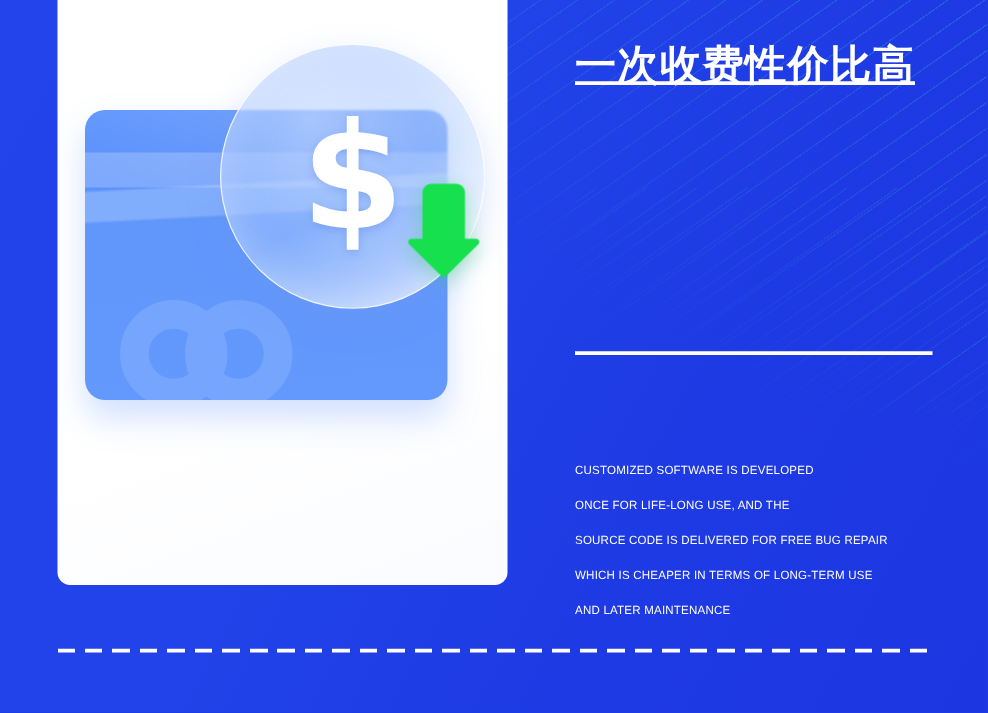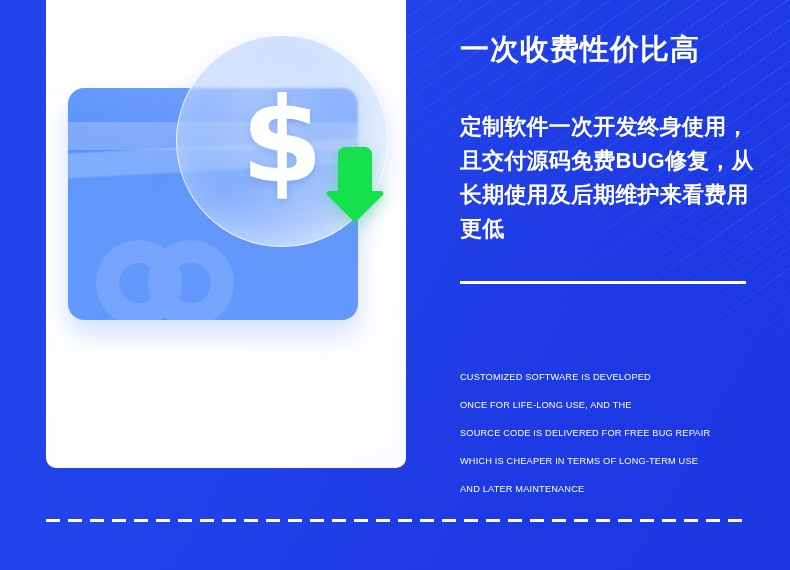--- a/index.html
+++ b/index.html
@@ -103,22 +103,22 @@
   .arrow {
     position:absolute; left:280px; top:155px; width:58px; height:80px;
   }
   .arrow svg { display:block; filter:drop-shadow(0 4px 8px rgba(25,200,90,.35)); }
 
   
   .right { position:absolute; left:460px; top:0; width:300px; height:570px; }
 
   .title {
     position:absolute; left:0; top:32px; width:300px;
-    color:#ffffff; font-size:29px; font-weight:700;
-    letter-spacing:1px; line-height:1.2; white-space:nowrap;
+    color:#ffffff; font-size:33px; font-weight:700;
+    letter-spacing:1px; line-height:1.2; white-space:nowrap;text-decoration:underline;
   }
 
   .body-text {
     position:absolute; left:0; top:110px; width:296px;
     color:#ffffff; font-size:22px; font-weight:700;
     line-height:34px; letter-spacing:.2px;
   }
 
   .divider {
     position:absolute; left:0; top:281px; width:286px; height:3px;
@@ -168,21 +168,20 @@
       <svg width="58" height="80" viewBox="0 0 58 80">
         <path d="M19 2 h20 a7 7 0 0 1 7 7 v37 h9 a2.5 2.5 0 0 1 1.9 4.1 L31.1 75.5 a3 3 0 0 1 -4.2 0 L1.1 50.1 A2.5 2.5 0 0 1 3 46 h9 V9 a7 7 0 0 1 7 -7 z" fill="#17e04f"></path>
       </svg>
     </div>
 
   </div>
 </div>
 
 <div class="right">
   <div class="title">一次收费性价比高</div>
-  <div class="body-text">定制软件一次开发终身使用，且交付源码免费BUG修复，从长期使用及后期维护来看费用更低</div>
   <div class="divider"></div>
 
   <div class="caption">
     <div class="caption-line">CUSTOMIZED SOFTWARE IS DEVELOPED</div>
     <div class="caption-line">ONCE FOR LIFE-LONG USE, AND THE</div>
     <div class="caption-line">SOURCE CODE IS DELIVERED FOR FREE BUG REPAIR</div>
     <div class="caption-line">WHICH IS CHEAPER IN TERMS OF LONG-TERM USE</div>
     <div class="caption-line">AND LATER MAINTENANCE</div>
   </div>
 </div>

